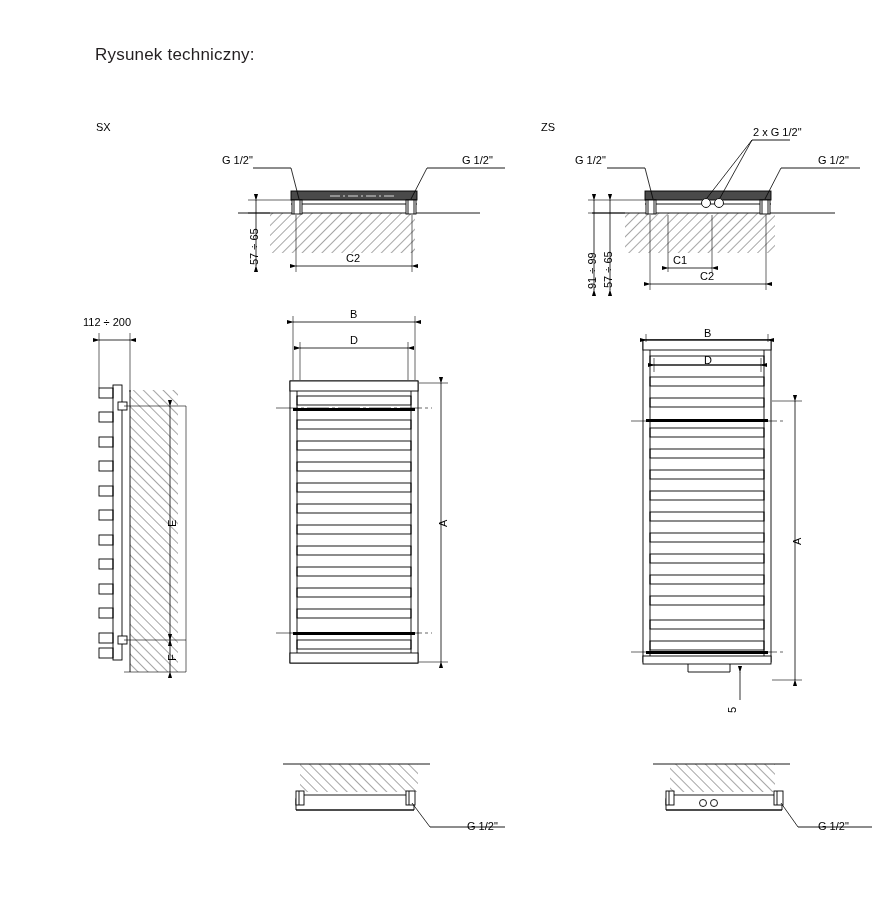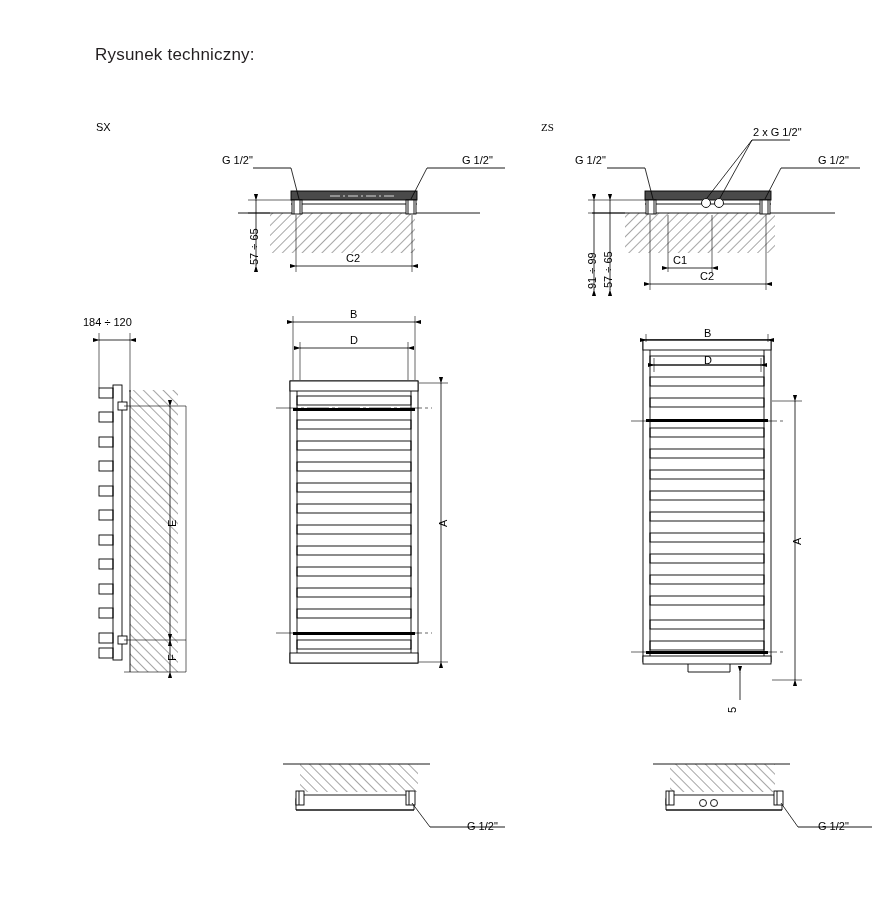--- a/index.html
+++ b/index.html
@@ -61,21 +61,21 @@
   }
 </style>
 </head>
 <body>
 
 <div class="page">
 
   <div class="title">Rysunek techniczny:</div>
 
   <div class="view-tag" style="left:96px; top:121px;">SX</div>
-  <div class="view-tag" style="left:541px; top:121px;font-family:Liberation Serif, serif;">ZS</div>
+  <div class="view-tag" style="left:541px; top:121px;">ZS</div>
 
   <svg class="drawing" width="892" height="899" viewBox="0 0 892 899">
     <defs>
       <marker id="arrS" markerWidth="9" markerHeight="7" refX="8" refY="3.5" orient="auto">
         <path d="M9,3.5 L0,0.8 L0,6.2 z" fill="#000"></path>
       </marker>
       <marker id="arrE" markerWidth="9" markerHeight="7" refX="1" refY="3.5" orient="auto">
         <path d="M0,3.5 L9,0.8 L9,6.2 z" fill="#000"></path>
       </marker>
       <pattern id="hatchR" width="7" height="7" patternTransform="rotate(45)" patternUnits="userSpaceOnUse">
@@ -327,21 +327,21 @@
   <div class="lbl" style="left:346px; top:252px;">C2</div>
 
   <div class="lbl" style="left:575px; top:154px;">G 1/2"</div>
   <div class="lbl" style="left:818px; top:154px;">G 1/2"</div>
   <div class="lbl" style="left:753px; top:126px;">2 x G 1/2"</div>
   <div class="lbl vert" style="left:586px; top:289px;">91 ÷ 99</div>
   <div class="lbl vert" style="left:602px; top:288px;">57 ÷ 65</div>
   <div class="lbl" style="left:673px; top:254px;">C1</div>
   <div class="lbl" style="left:700px; top:270px;">C2</div>
 
-  <div class="lbl" style="left:83px; top:316px;">184 ÷ 120</div>
+  <div class="lbl" style="left:83px; top:316px;">112 ÷ 200</div>
   <div class="lbl vert" style="left:166px; top:527px;">E</div>
   <div class="lbl vert" style="left:166px; top:661px;">F</div>
 
   <div class="lbl" style="left:350px; top:308px;">B</div>
   <div class="lbl" style="left:350px; top:334px;">D</div>
   <div class="lbl vert" style="left:437px; top:527px;">A</div>
 
   <div class="lbl" style="left:704px; top:327px;">B</div>
   <div class="lbl" style="left:704px; top:354px;">D</div>
   <div class="lbl vert" style="left:791px; top:545px;">A</div>

